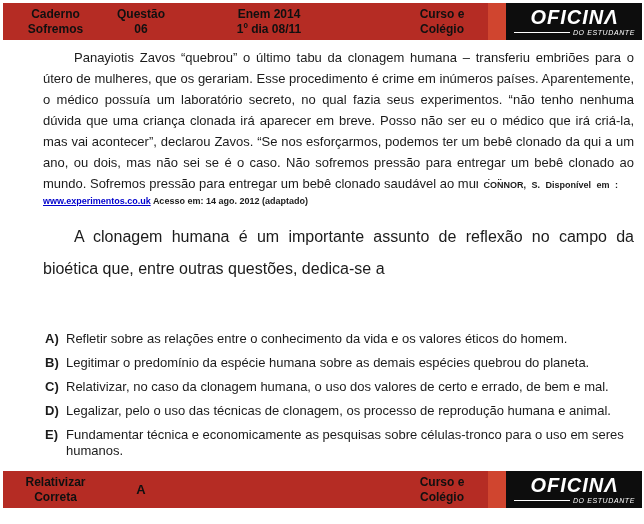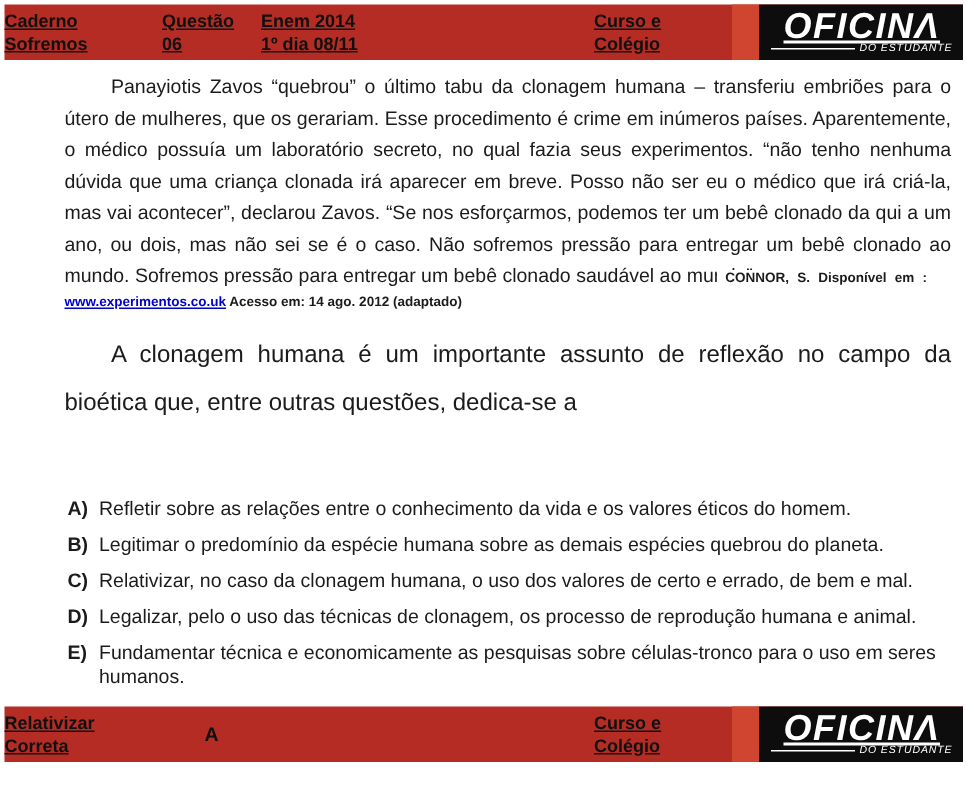--- a/index.html
+++ b/index.html
@@ -14,24 +14,23 @@
 
   
   .bar {
     display: flex;
     align-items: stretch;
     height: 37px;
     background: #b52c24;
   }
   .bar .col {
     display: flex; flex-direction: column; justify-content: center;
-    text-align: left;
+    text-align: center;
     font-weight: bold; font-size: 12px; line-height: 15px;
     color: #101010;
-    text-decoration: underline;
   }
   .col-1 { width: 105px; }
   .col-2 { width: 66px; }
   .col-3 { width: 190px; }
   .col-spacer { flex: 1; }
   .col-4 { width: 92px; }
   .correct-letter {
     font-size: 13px; font-weight: bold; color: #101010;
     display: flex; align-items: center; justify-content: center;
   }
@@ -39,24 +38,23 @@
   
   .logo-accent { width: 18px; background: #d0452f; }
   .logo-box {
     width: 136px; box-sizing: border-box;
     background: #0d0d0d; color: #fff;
     display: flex; flex-direction: column; justify-content: center;
     padding: 2px 7px 3px 8px;
   }
   .logo-name {
     font-style: italic; font-weight: bold;
-    font-size: 24px; line-height: 21px;
+    font-size: 20px; line-height: 21px;
     letter-spacing: 1px; text-align: center;
     white-space: nowrap;
-    text-decoration: underline;
   }
   .logo-sub { display: flex; align-items: center; gap: 3px; margin-top: 1px; }
   .logo-rule { flex: 1; height: 1px; background: #fff; }
   .logo-tagline { font-style: italic; font-size: 7px; letter-spacing: 0.6px; white-space: nowrap; }
 
   
   .content { padding: 0 8px; margin-left: 32px; }
   .passage {
     position: relative;
     margin: 7px 0 0;

